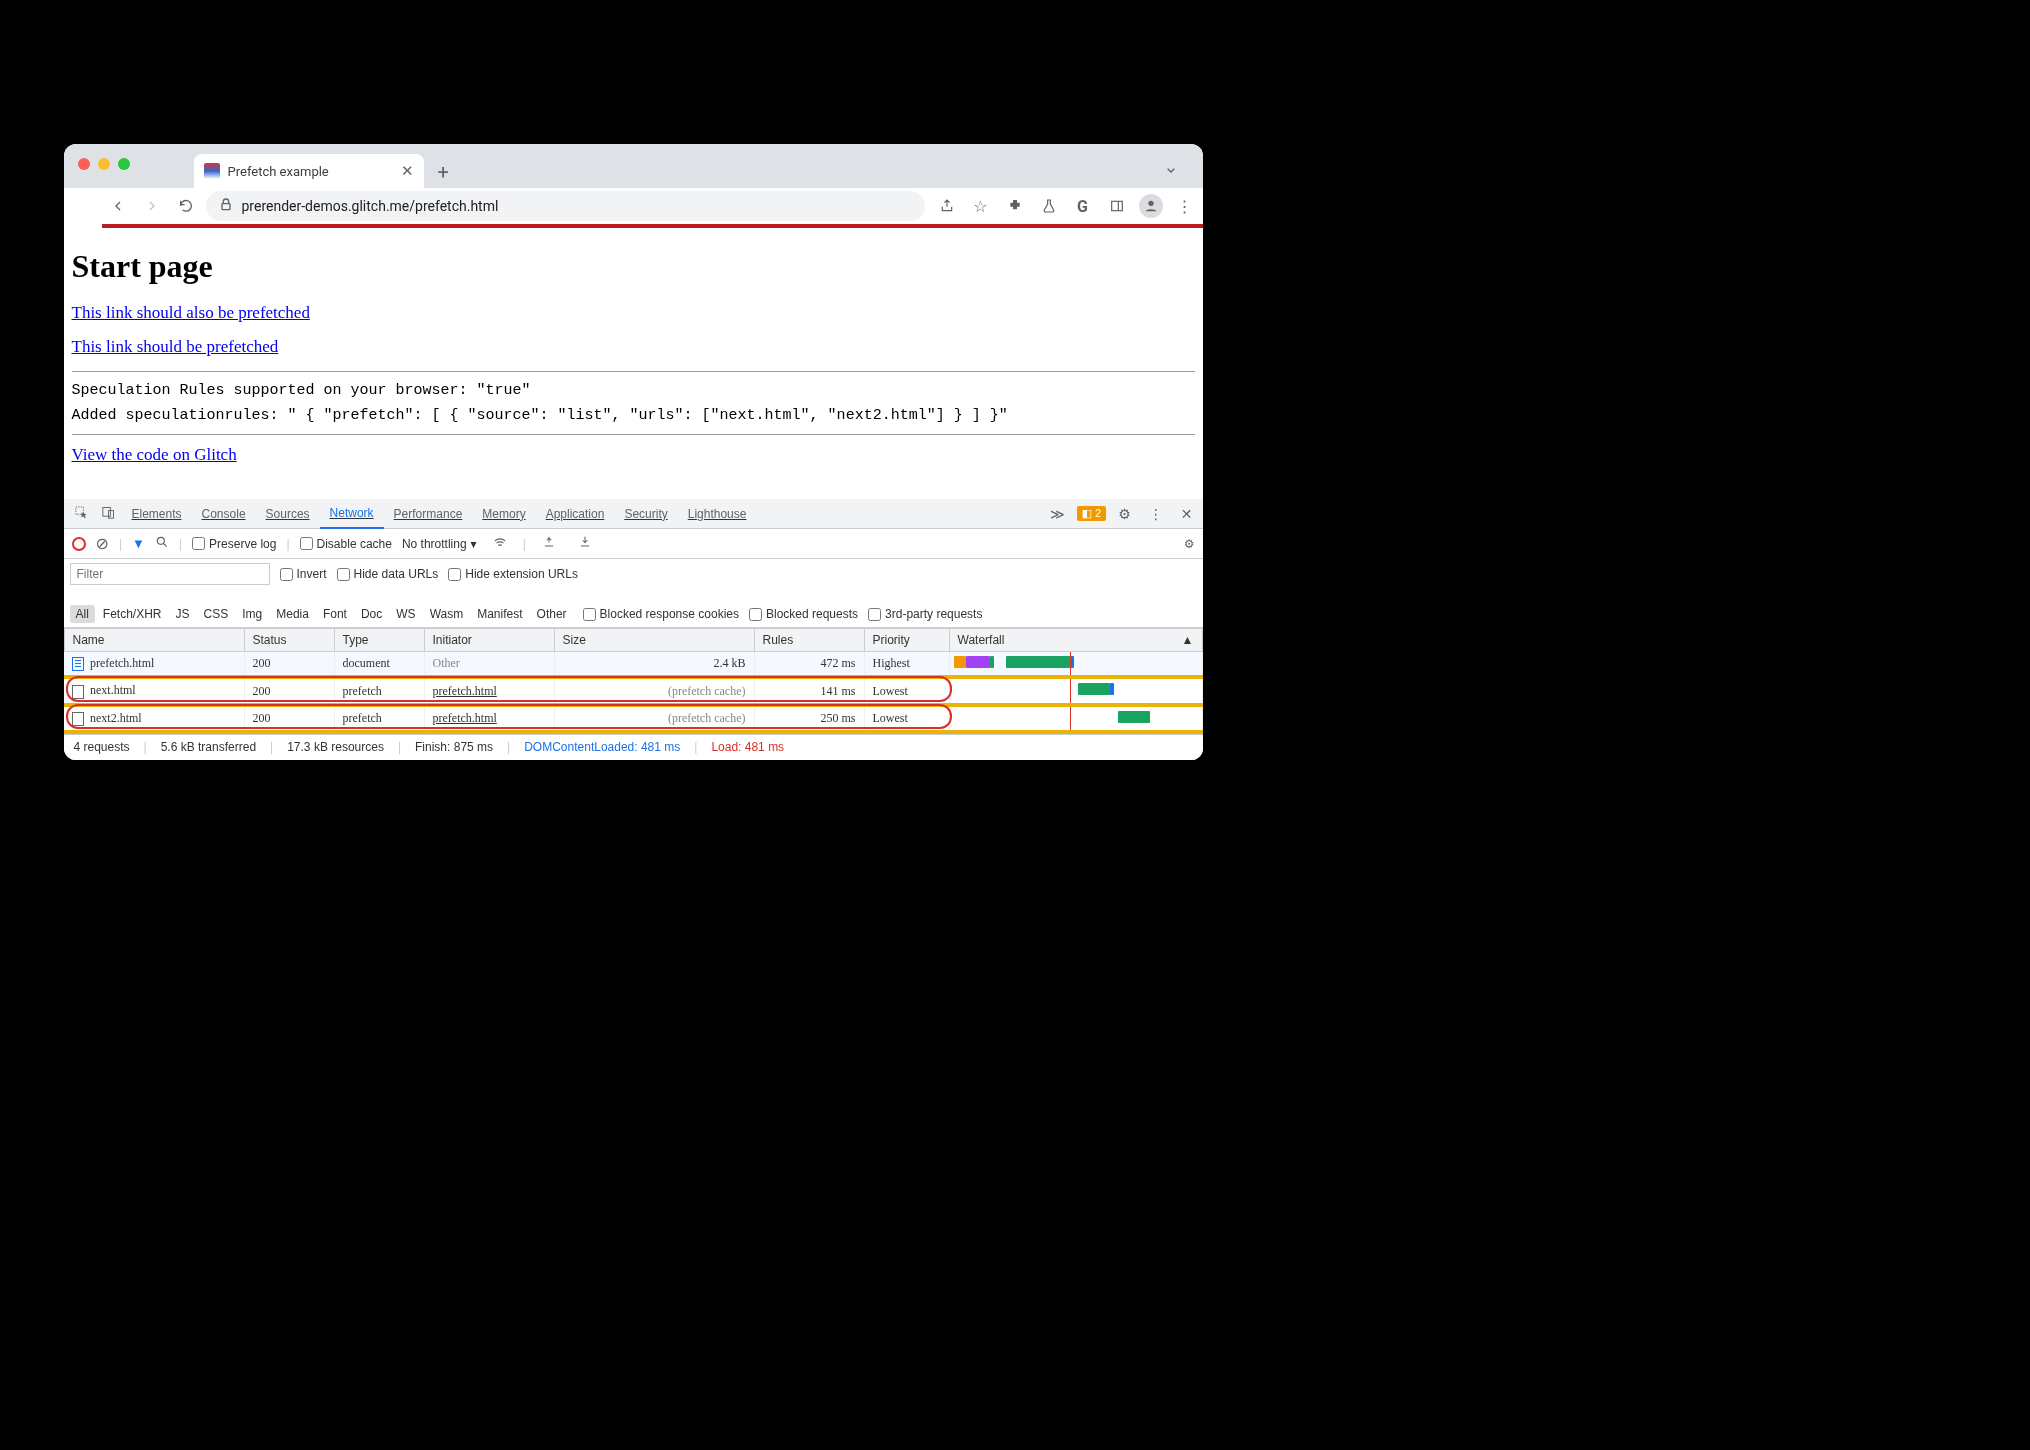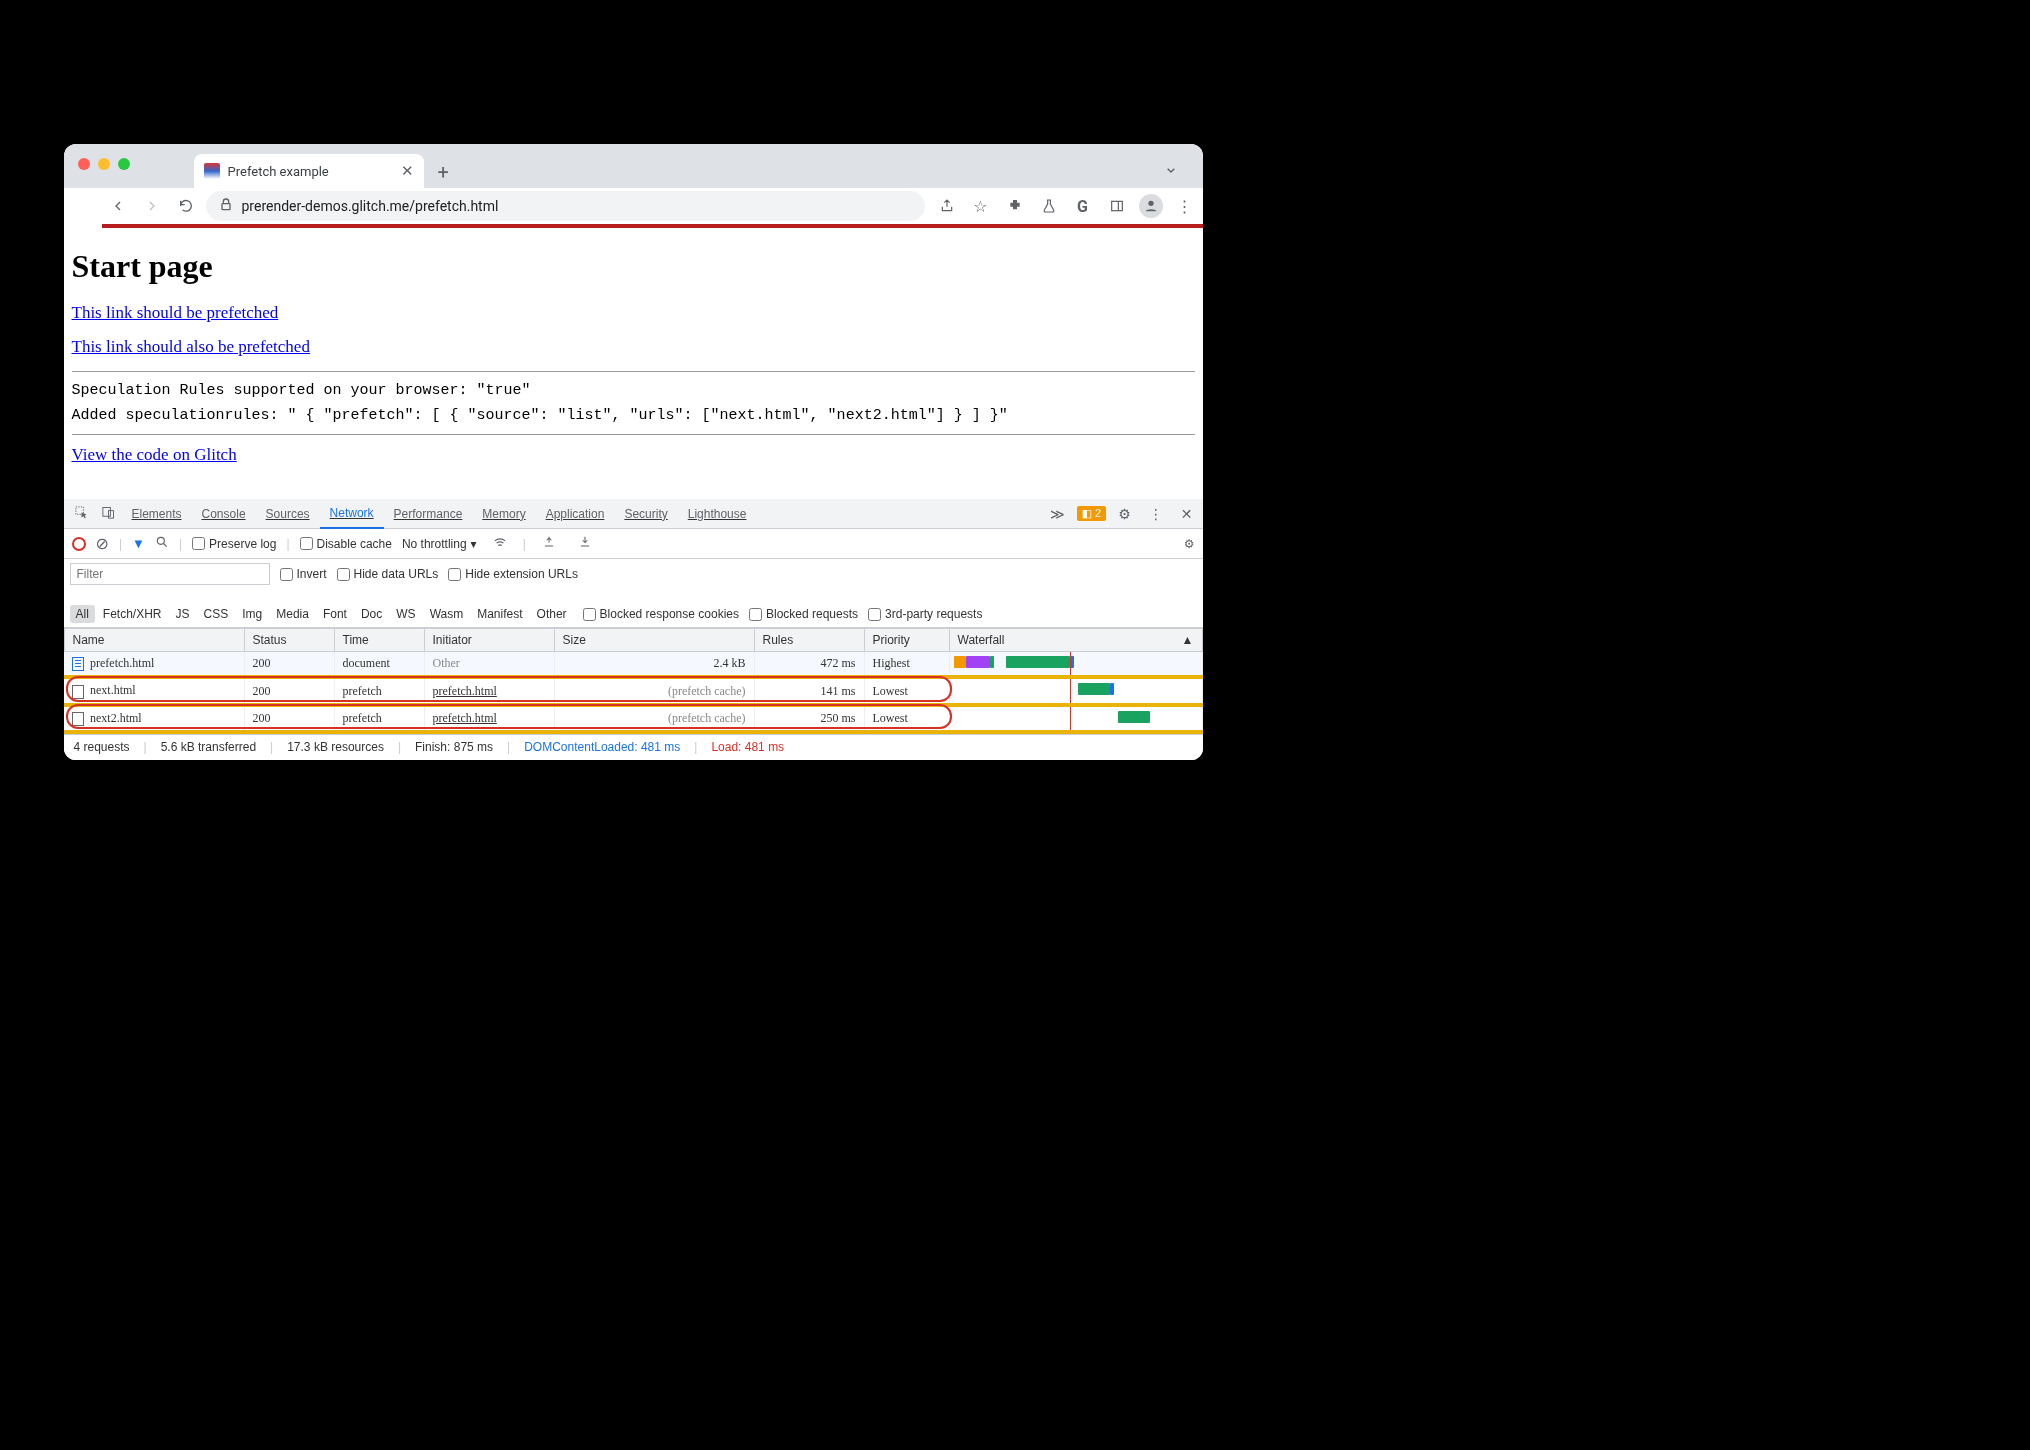--- a/index.html
+++ b/index.html
@@ -225,22 +225,22 @@
             <circle cx="12" cy="8" r="4" fill="#5f6368"></circle>
             <path d="M4 20c0-4 16-4 16 0" fill="#5f6368"></path>
           </svg>
         </span>
       <span>⋮</span>
     </div>
   </div>
 
   <div class="page-content">
     <h1>Start page</h1>
+    <a href="#">This link should also be prefetched</a>
     <a href="#">This link should be prefetched</a>
-    <a href="#">This link should also be prefetched</a>
     <hr>
     <pre>Speculation Rules supported on your browser: "true"</pre>
     <pre>Added speculationrules: " { "prefetch": [ { "source": "list", "urls": ["next.html", "next2.html"] } ] }"</pre>
     <hr>
     <a href="#">View the code on Glitch</a>
   </div>
 
   <div class="devtools">
     <div class="dt-tabs">
       <span class="dt-tab-icon"><svg width="15" height="15" viewBox="0 0 24 24">
@@ -345,21 +345,21 @@
           <input type="checkbox" style="">
           <span>3rd-party requests</span>
         </label>
     </div>
 
     <table class="net-table">
       <thead>
           <tr id="net-head">
             <th style="width: 180px;">Name</th>
             <th style="width: 90px;">Status</th>
-            <th style="width: 90px;">Time</th>
+            <th style="width: 90px;">Type</th>
             <th style="width: 130px;">Initiator</th>
             <th style="width: 200px;">Size</th>
             <th style="width: 110px;">Rules</th>
             <th style="width: 85px;">Priority</th>
             <th style="width: auto;">Waterfall<span style="float: right;"> ▲</span></th>
           </tr>
         </thead>
       <tbody id="net-body">
           <tr class="data-row alt">
             <td><span class="file-icon doc"></span>prefetch.html</td>

